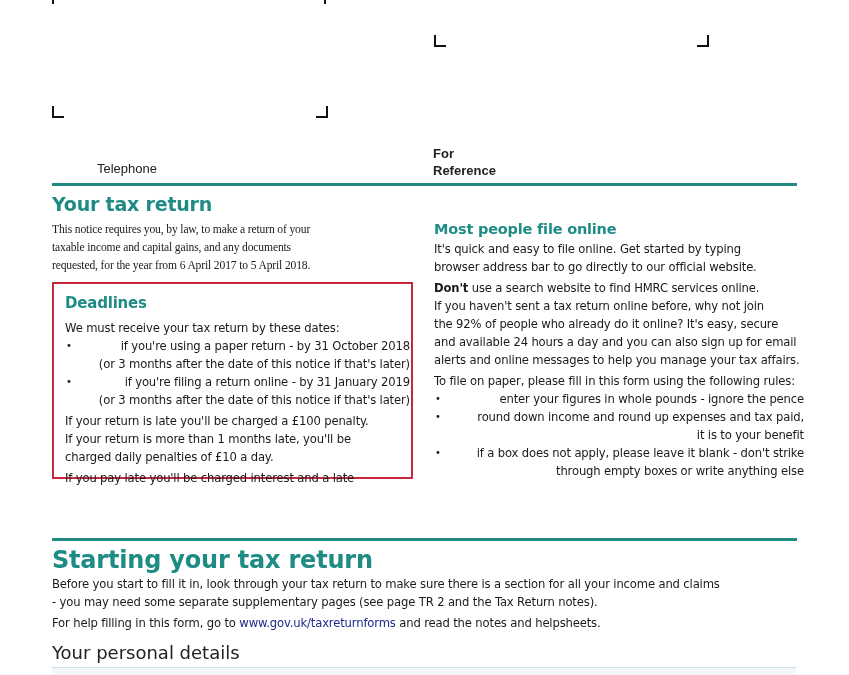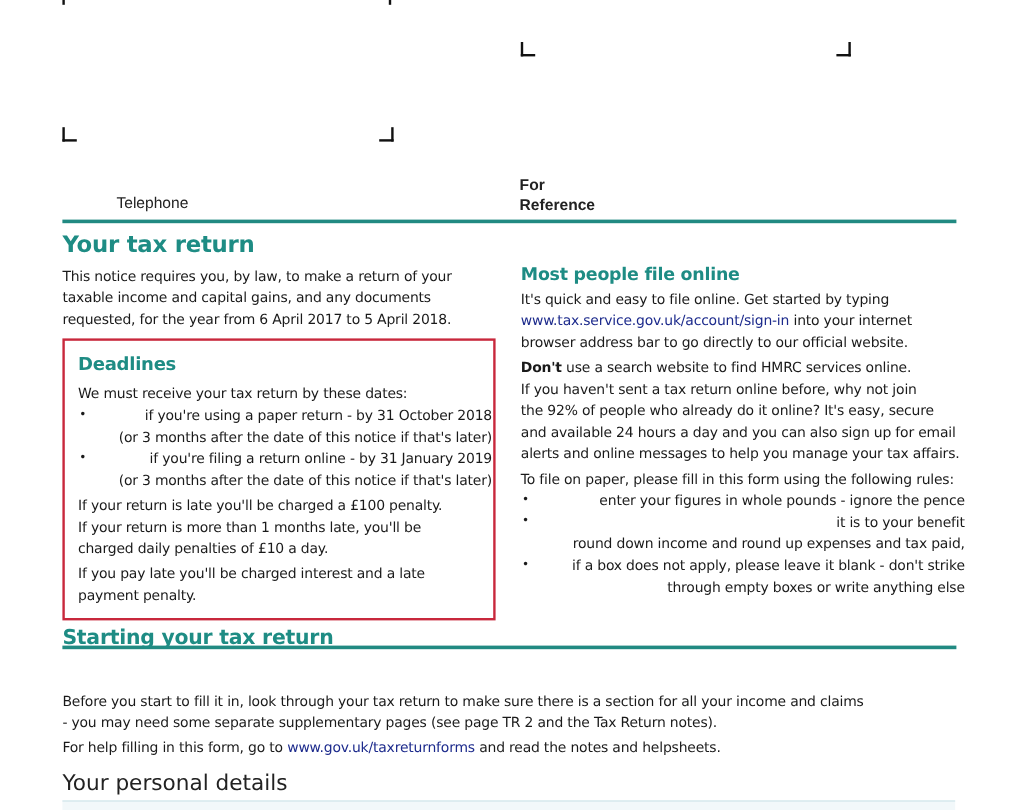--- a/index.html
+++ b/index.html
@@ -9,21 +9,21 @@
   .corner { position:absolute; width:10px; height:10px; border-color:#111; border-style:solid; border-width:0; }
   .c-tl-top { left:52px; top:-4px; width:0; height:8px; border-left-width:2px; }
   .c-tr-top { left:324px; top:-4px; width:0; height:8px; border-left-width:2px; }
   .c-bl { border-left-width:2px; border-bottom-width:2px; }
   .c-br { border-right-width:2px; border-bottom-width:2px; }
   .label { font-family:"Liberation Sans", sans-serif; font-size:13px; color:#222; }
   .teal-rule { position:absolute; height:3px; background:#218a82; }
   .h-teal { color:#1e8c84; font-weight:bold; font-family:"DejaVu Sans", sans-serif; letter-spacing:-0.2px; }
   .p { font-size:11.6px; line-height:18px; margin:0; letter-spacing:-0.15px; }
   .link { color:#1c2a8c; }
-  .deadline-box { position:absolute; left:52px; top:282px; width:361px; height:235px;
+  .deadline-box { position:absolute; left:52px; top:282px; width:361px; height:197px;
                   border:2px solid #c8283c; box-sizing:border-box; }
   ul.bl { list-style:none; margin:0; padding:0;text-align:right; }
   ul.bl li { position:relative; padding-left:13px; }
   ul.bl li::before { content:"\2022"; position:absolute; left:1px; top:0; font-size:10px; }
   .personal-box { position:absolute; left:52px; top:667px; width:744px; height:12px;
                   border-top:1px solid #cfe4ea; background:#f2f8fa; }
 </style>
 </head>
 <body>
 
@@ -37,21 +37,21 @@
 </div>
 
 <div class="abs label" style="left:57px;top:161px;margin-left:40px;">Telephone</div>
 <div class="abs label" style="left:433px;top:145px;line-height:17px;font-weight:bold;">
   <div>For</div>
   <div>Reference</div>
 </div>
 <div class="teal-rule" style="left:52px;top:183px;width:745px;"></div>
 
 <div class="abs h-teal" style="left:52px;top:193px;font-size:19px;">Your tax return</div>
-<div class="abs" style="left:52px;top:221px;width:370px;">
+<div class="abs" style="left:52px;top:221px;width:370px;font-family:Liberation Serif, serif;">
   <p class="p">This notice requires you, by law, to make a return of your</p>
   <p class="p">taxable income and capital gains, and any documents</p>
   <p class="p">requested, for the year from 6 April 2017 to 5 April 2018.</p>
 </div>
 
 <div class="deadline-box">
   <div class="abs h-teal" style="left:11px;top:10px;font-size:15px;">Deadlines</div>
   <div class="abs" style="left:11px;top:35px;width:345px;">
     <p class="p">We must receive your tax return by these dates:</p>
     <ul class="bl">
@@ -63,54 +63,52 @@
         <div>if you're filing a return online - by 31 January 2019</div>
         <div>(or 3 months after the date of this notice if that's later)</div>
       </li>
     </ul>
     <div style="height:3px;"></div>
     <p class="p">If your return is late you'll be charged a £100 penalty.</p>
     <p class="p">If your return is more than 1 months late, you'll be</p>
     <p class="p">charged daily penalties of £10 a day.</p>
     <div style="height:3px;"></div>
     <p class="p">If you pay late you'll be charged interest and a late</p>
-    <p class="p">payment penalty.</p>
   </div>
 </div>
 
 <div class="abs h-teal" style="left:434px;top:221px;font-size:14.5px;">Most people file online</div>
 <div class="abs" style="left:434px;top:240px;width:370px;">
   <p class="p">It's quick and easy to file online. Get started by typing</p>
-  <p class="p"><span class="link">www.tax.service.gov.uk/account/sign-in</span><span> into your internet</span></p>
   <p class="p">browser address bar to go directly to our official website.</p>
   <div style="height:3px;"></div>
   <p class="p"><b>Don't</b><span> use a search website to find HMRC services online.</span></p>
   <p class="p">If you haven't sent a tax return online before, why not join</p>
   <p class="p">the 92% of people who already do it online? It's easy, secure</p>
   <p class="p">and available 24 hours a day and you can also sign up for email</p>
   <p class="p">alerts and online messages to help you manage your tax affairs.</p>
   <div style="height:3px;"></div>
   <p class="p">To file on paper, please fill in this form using the following rules:</p>
   <ul class="bl">
     <li class="p">
       <div>enter your figures in whole pounds - ignore the pence</div>
     </li>
     <li class="p">
+      <div>round down income and round up expenses and tax paid,</div>
       <div>it is to your benefit</div>
-      <div>round down income and round up expenses and tax paid,</div>
     </li>
     <li class="p">
       <div>if a box does not apply, please leave it blank - don't strike</div>
       <div>through empty boxes or write anything else</div>
     </li>
   </ul>
 </div>
 
 <div class="teal-rule" style="left:52px;top:538px;width:745px;"></div>
-<div class="abs h-teal" style="left:52px;top:522px;font-size:17px;">Starting your tax return</div>
+<div class="abs h-teal" style="left:52px;top:546px;font-size:24px;">Starting your tax return</div>
 <div class="abs" style="left:52px;top:575px;width:780px;">
   <p class="p">Before you start to fill it in, look through your tax return to make sure there is a section for all your income and claims</p>
   <p class="p">- you may need some separate supplementary pages (see page TR 2 and the Tax Return notes).</p>
   <div style="height:3px;"></div>
   <p class="p"><span>For help filling in this form, go to </span><span class="link">www.gov.uk/taxreturnforms</span><span> and read the notes and helpsheets.</span></p>
 </div>
 
 <div class="abs" style="left:52px;top:642px;font-size:18px;color:#222;">Your personal details</div>
 <div class="personal-box"></div>
 

